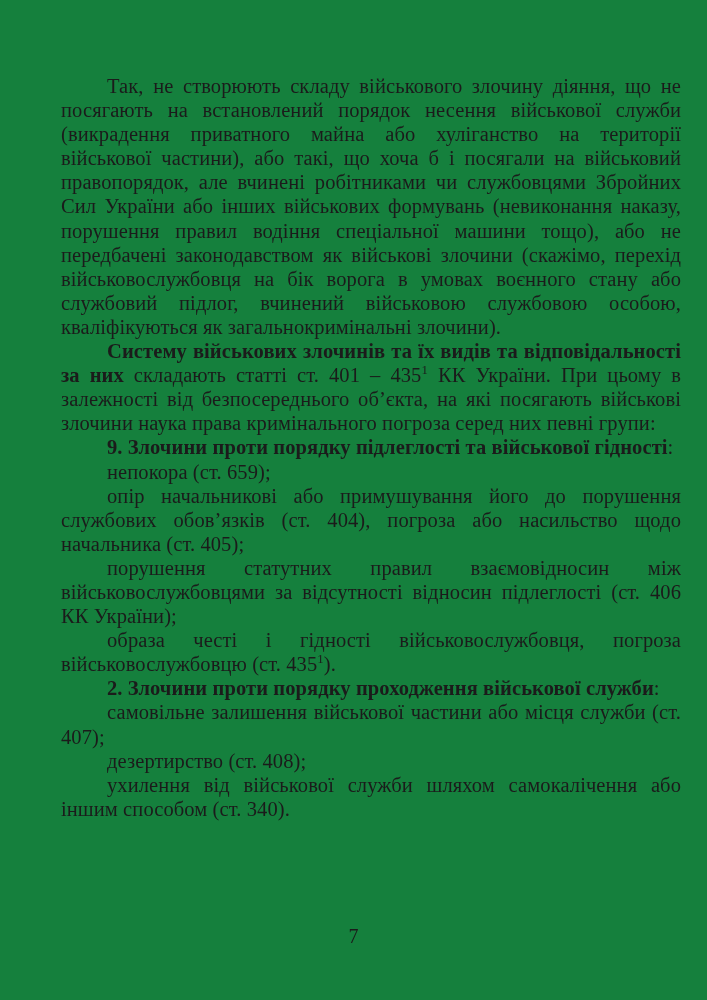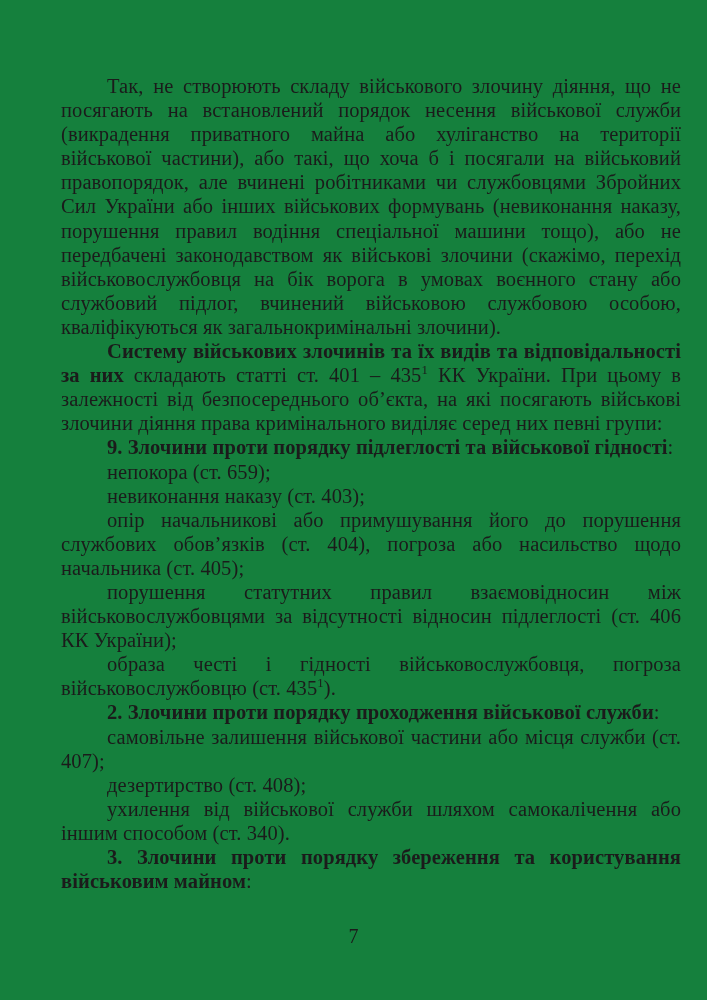--- a/index.html
+++ b/index.html
@@ -48,27 +48,25 @@
     font-size: 20px;
     line-height: 24px;
   }
 </style>
 </head>
 <body>
 
 <div class="page">
   <div class="text-block">
       <p><span>Так, не створюють складу військового злочину діяння, що не посягають на встановлений порядок несення військової служби (викрадення приватного майна або хуліганство на території військової частини), або такі, що хоча б і посягали на військовий правопорядок, але вчинені робітниками чи службовцями Збройних Сил України або інших військових формувань (невиконання наказу, порушення правил водіння спеціальної машини тощо), або не передбачені законодавством як військові злочини (скажімо, перехід військовослужбовця на бік ворога в умовах воєнного стану або службовий підлог, вчинений військовою службовою особою, кваліфікуються як загальнокримінальні злочини).</span></p>
-      <p><b>Систему військових злочинів та їх видів та відповідальності за них</b><span> складають статті ст. 401 – 435</span><sup>1</sup><span> КК України. При цьому в залежності від безпосереднього об’єкта, на які посягають військові злочини діяння права кримінального виділяє серед них певні групи:</span></p>
+      <p><b>Систему військових злочинів та їх видів та відповідальності за них</b><span> складають статті ст. 401 – 435</span><sup>1</sup><span> КК України. При цьому в залежності від безпосереднього об’єкта, на які посягають військові злочини наука права кримінального погроза серед них певні групи:</span></p>
       <p><b>9. Злочини проти порядку підлеглості та військової гідності</b><span>:</span></p>
       <p><span>непокора (ст. 659);</span></p>
-      <p><span>невиконання наказу (ст. 403);</span></p>
       <p><span>опір начальникові або примушування його до порушення службових обов’язків (ст. 404), погроза або насильство щодо начальника (ст. 405);</span></p>
       <p><span>порушення статутних правил взаємовідносин між військовослужбовцями за відсутності відносин підлеглості (ст. 406 КК України);</span></p>
       <p><span>образа честі і гідності військовослужбовця, погроза військовослужбовцю (ст. 435</span><sup>1</sup><span>).</span></p>
       <p><b>2. Злочини проти порядку проходження військової служби</b><span>:</span></p>
       <p><span>самовільне залишення військової частини або місця служби (ст. 407);</span></p>
       <p><span>дезертирство (ст. 408);</span></p>
       <p><span>ухилення від військової служби шляхом самокалічення або іншим способом (ст. 340).</span></p>
-      <p><b>3. Злочини проти порядку збереження та користування військовим майном</b><span>:</span></p>
     </div>
   <div class="page-number">7</div>
 </div>
 
 </body></html>

